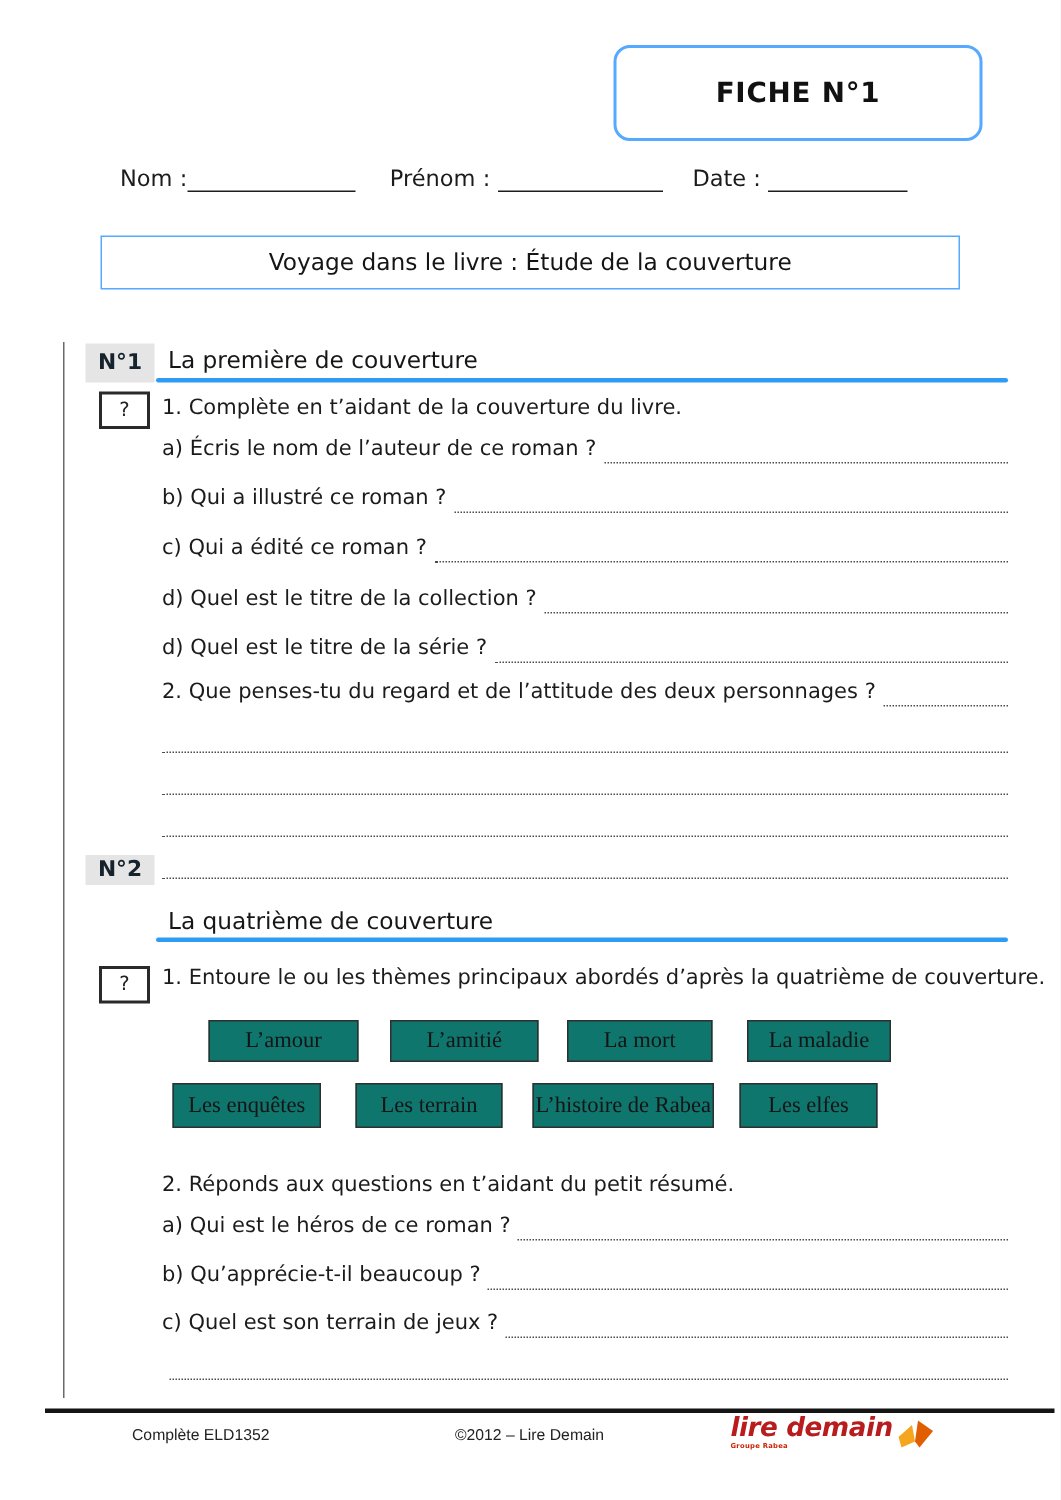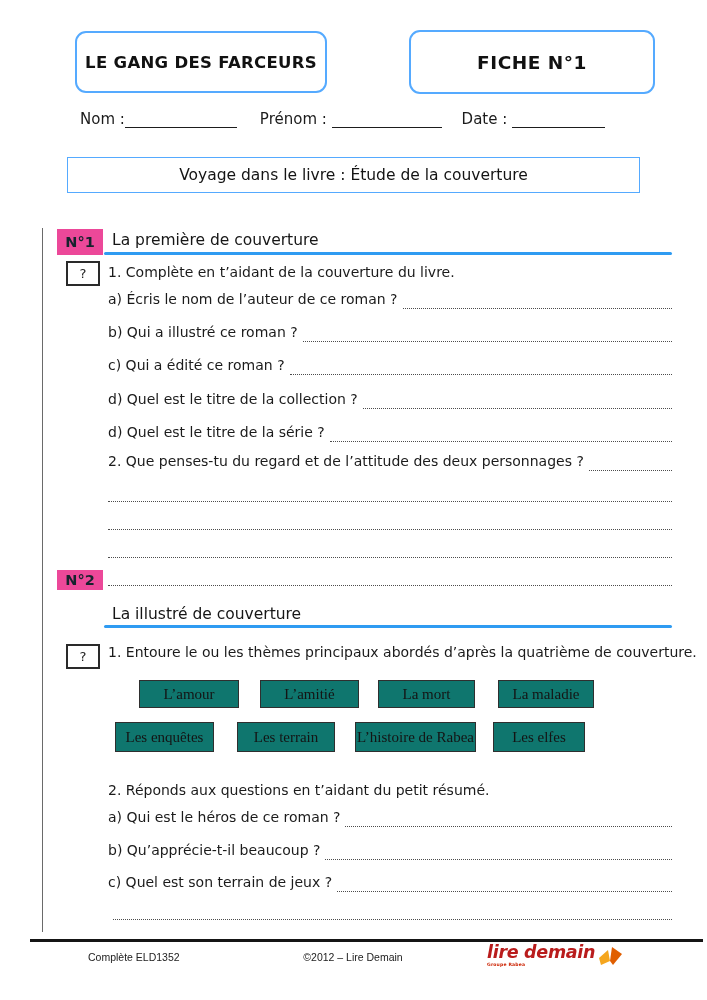--- a/index.html
+++ b/index.html
@@ -19,21 +19,21 @@
   .uline{display:inline-block;border-bottom:1.6px solid #1d1d1d;height:15px;flex:0 0 auto;}
   .u1{width:112px;margin-right:23px;}
   .u2{width:110px;margin-right:20px;}
   .u3{width:93px;}
   
   .titlebox{position:absolute;left:67px;top:157px;width:571px;height:34px;border:1.5px solid #55aaff;
     display:flex;align-items:center;justify-content:center;font-size:15.5px;color:#141414;}
   
   .vrule{position:absolute;left:42px;top:228px;width:1px;height:704px;background:#6a6a6a;}
   
-  .badge{position:absolute;left:57px;width:46px;background:#ec4899;color:#16232d;
+  .badge{position:absolute;left:57px;width:46px;background:#e5e5e5;color:#16232d;
     display:flex;align-items:center;justify-content:center;font-size:14.5px;font-weight:600;}
   .badge1{top:229px;height:26px;}
   .badge2{top:570px;height:20px;}
   .sectitle{position:absolute;left:112px;font-size:15.5px;color:#161616;}
   .st1{top:231px;}
   .st2{top:605px;}
   .bluerule{position:absolute;left:104px;width:568px;height:3px;background:#2f9bf2;border-radius:2px;}
   .br1{top:252px;}
   .br2{top:625px;}
   .qmark{position:absolute;left:66px;width:30px;height:21px;border:2px solid #2a2a2a;background:#fff;
@@ -55,23 +55,20 @@
   .logo{position:absolute;left:487px;top:942px;display:flex;align-items:flex-start;}
   .logotext{font-size:17.5px;font-style:italic;font-weight:700;color:#b91c1c;letter-spacing:-0.3px;line-height:20px;}
   .logosub{position:absolute;left:0;top:20px;font-size:4.5px;color:#cc2200;font-weight:bold;letter-spacing:.2px;}
   .logoicon{margin-left:2px;margin-top:3px;}
 </style>
 </head>
 <body>
 
 <div class="page">
 
-  <div class="hbox hbox1">
-    <span>LE GANG DES FARCEURS</span>
-  </div>
   <div class="hbox hbox2">
     <span>FICHE N°1</span>
   </div>
 
   <div class="identity">
     <span class="lbl">Nom :</span>
     <span class="uline u1"></span>
     <span class="lbl">Prénom :</span>&nbsp;
     <span class="uline u2"></span>
     <span class="lbl">Date :</span>&nbsp;
@@ -115,21 +112,21 @@
   <div class="row" style="top:451px">
     <span class="txt">2. Que penses-tu du regard et de l’attitude des deux personnages ?</span>
       <span class="dots"></span>
   </div>
   <div class="ansline" style="top:501px"></div>
   <div class="ansline" style="top:529px"></div>
   <div class="ansline" style="top:557px"></div>
   <div class="ansline" style="top:585px"></div>
 
   <div class="badge badge2">N°2</div>
-  <div class="sectitle st2">La illustré de couverture</div>
+  <div class="sectitle st2">La quatrième de couverture</div>
   <div class="bluerule br2"></div>
   <div class="qmark qm2">?</div>
 
   <div class="row" style="top:642px">
     <span class="txt">1. Entoure le ou les thèmes principaux abordés d’après la quatrième de couverture.</span>
   </div>
 
   <div class="theme" style="left:139px;top:680px;width:98px;height:26px">L’amour</div>
   <div class="theme" style="left:260px;top:680px;width:97px;height:26px">L’amitié</div>
   <div class="theme" style="left:378px;top:680px;width:95px;height:26px">La mort</div>

